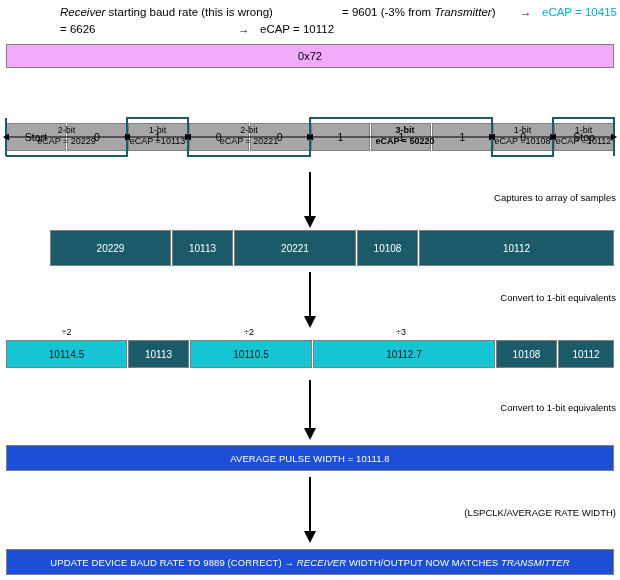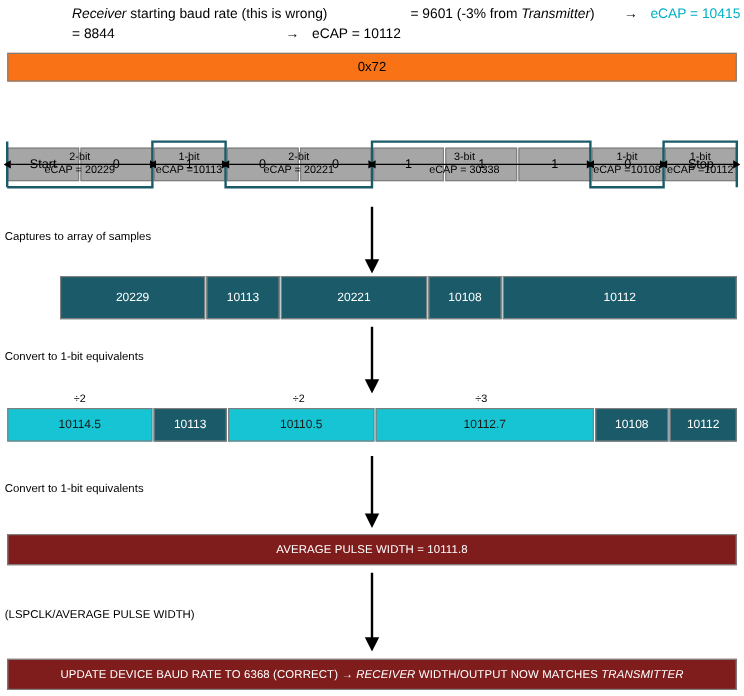--- a/index.html
+++ b/index.html
@@ -37,21 +37,21 @@
   .hdr-arrow{ width: 22px; text-align: left; }
   .hdr-ecap { }
   .ital { font-style: italic; }
   .teal-text { color: #00b0c7; }
 
   
   .byte-bar {
     position: absolute;
     left: 6px; top: 44px;
     width: 608px; height: 24px;
-    background: #f97316;
+    background: #f0abfc;
     border: 1px solid #7f7f7f;
     display: flex; align-items: center; justify-content: center;
     font-size: 11px;
     color: #000;
   }
 
   
   .bit-row {
     position: absolute;
     left: 6px; top: 80px;
@@ -86,21 +86,21 @@
     pointer-events: none;
   }
   .wave-label .l1 { display: block; }
   .wave-label .l2 { display: block; }
 
   
   .flow {
     position: absolute;
     left: 0;
     width: 620px;
-    text-align: left;
+    text-align: right;
   }
   .flow .fl-text {
     font-size: 9.5px;
     line-height: 11px;
     color: #000;
     background: #ffffff;
     display: inline-block;
     padding: 0 4px;
     position: relative;
     z-index: 2;
@@ -144,21 +144,21 @@
     display: flex; align-items: center; justify-content: center;
     font-size: 9px;
     color: #000;
   }
 
   
   .full-bar {
     position: absolute;
     left: 6px;
     width: 608px;
-    background: #7f1d1d;
+    background: #1d4ed8;
     border: 1px solid #7f7f7f;
     display: flex; align-items: center; justify-content: center;
     color: #ffffff;
     font-size: 9.5px;
     letter-spacing: 0.1px;
     text-align: center;
   }
 </style>
 </head>
 <body>
@@ -166,21 +166,21 @@
 <div class="header">
 
   <div class="hdr-row">
     <span class="hdr-desc"><span class="ital">Receiver</span><span> starting baud rate (this is wrong)</span></span>
     <span class="hdr-val"><span>= 9601 (-3% from </span><span class="ital">Transmitter</span><span>)</span></span>
     <span class="hdr-arrow">→</span>
     <span class="hdr-ecap teal-text">eCAP = 10415</span>
   </div>
 
   <div class="hdr-row">
-    <span class="hdr-val"><span>= 8844</span></span>
+    <span class="hdr-val"><span>= 6626</span></span>
     <span class="hdr-arrow">→</span>
     <span class="hdr-ecap">eCAP = 10112</span>
   </div>
 
 </div>
 
 <div class="byte-bar">0x72</div>
 
 <div class="bit-row">
   <div class="bit-cell">Start</div>
@@ -222,23 +222,23 @@
     <span class="l2">eCAP = 20229</span>
   </div>
   <div class="wave-label" style="left:127px;top:13px; width:61px;">
     <span class="l1">1-bit</span>
     <span class="l2">eCAP =10113</span>
   </div>
   <div class="wave-label" style="left:188px;top:13px; width:122px;">
     <span class="l1">2-bit</span>
     <span class="l2">eCAP = 20221</span>
   </div>
-  <div class="wave-label" style="left:296px;top:13px; width:182px;">
+  <div class="wave-label" style="left:314px;top:13px; width:182px;font-weight:bold;">
     <span class="l1">3-bit</span>
-    <span class="l2">eCAP = 30338</span>
+    <span class="l2">eCAP = 50220</span>
   </div>
   <div class="wave-label" style="left:492px;top:13px; width:61px;">
     <span class="l1">1-bit</span>
     <span class="l2">eCAP =10108</span>
   </div>
   <div class="wave-label" style="left:553px;top:13px; width:61px;">
     <span class="l1">1-bit</span>
     <span class="l2">eCAP =10112</span>
   </div>
 </div>
@@ -301,19 +301,19 @@
 
 <div class="full-bar" style="top:445px; height:26px;">AVERAGE PULSE WIDTH = 10111.8</div>
 
 <div class="flow" style="top:477px; height:66px;">
   <svg width="20" height="66">
     <line x1="10" y1="0" x2="10" y2="56" stroke="#000" stroke-width="2"></line>
     <path d="M4,54 L16,54 L10,66 z" fill="#000"></path>
   </svg>
   <div style="position:relative; top:17px;">
     <br>
-    <span class="fl-text">(LSPCLK/AVERAGE PULSE WIDTH)</span>
+    <span class="fl-text">(LSPCLK/AVERAGE RATE WIDTH)</span>
   </div>
 </div>
 
 <div class="full-bar" style="top:549px; height:26px;">
-  <span><span>UPDATE DEVICE BAUD RATE TO 6368 (CORRECT) → </span><span class="ital">RECEIVER</span><span> WIDTH/OUTPUT NOW MATCHES </span><span class="ital">TRANSMITTER</span></span>
+  <span><span>UPDATE DEVICE BAUD RATE TO 9889 (CORRECT) → </span><span class="ital">RECEIVER</span><span> WIDTH/OUTPUT NOW MATCHES </span><span class="ital">TRANSMITTER</span></span>
 </div>
 
 </body></html>

